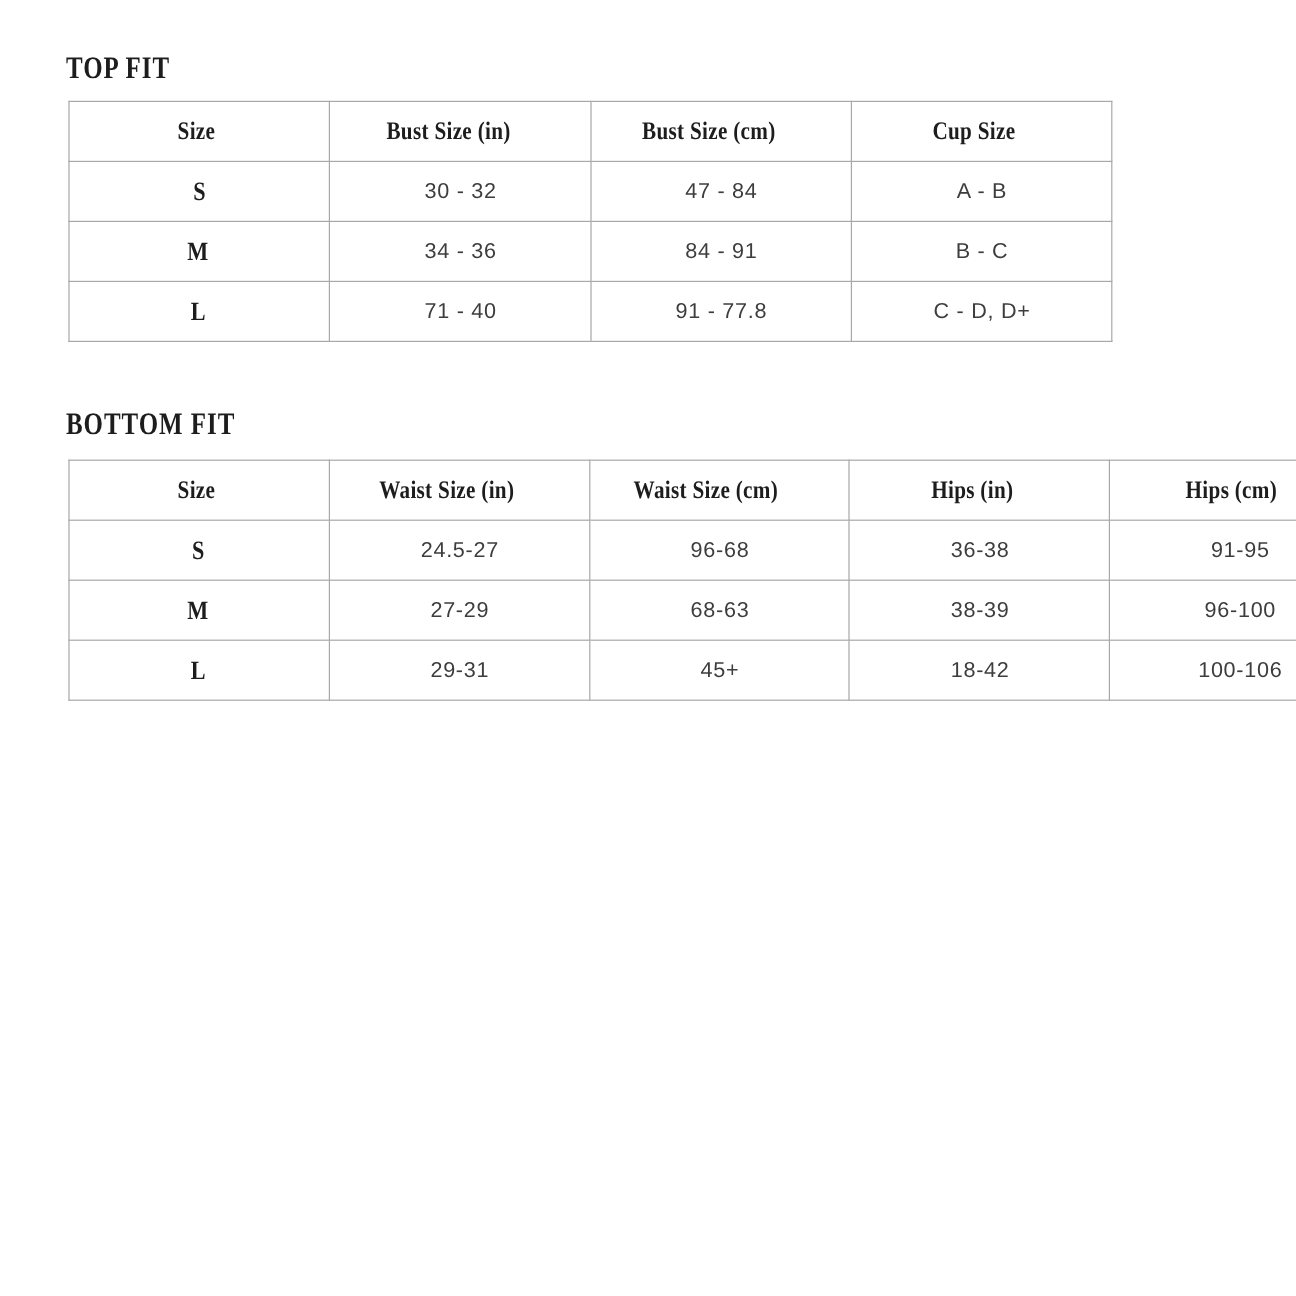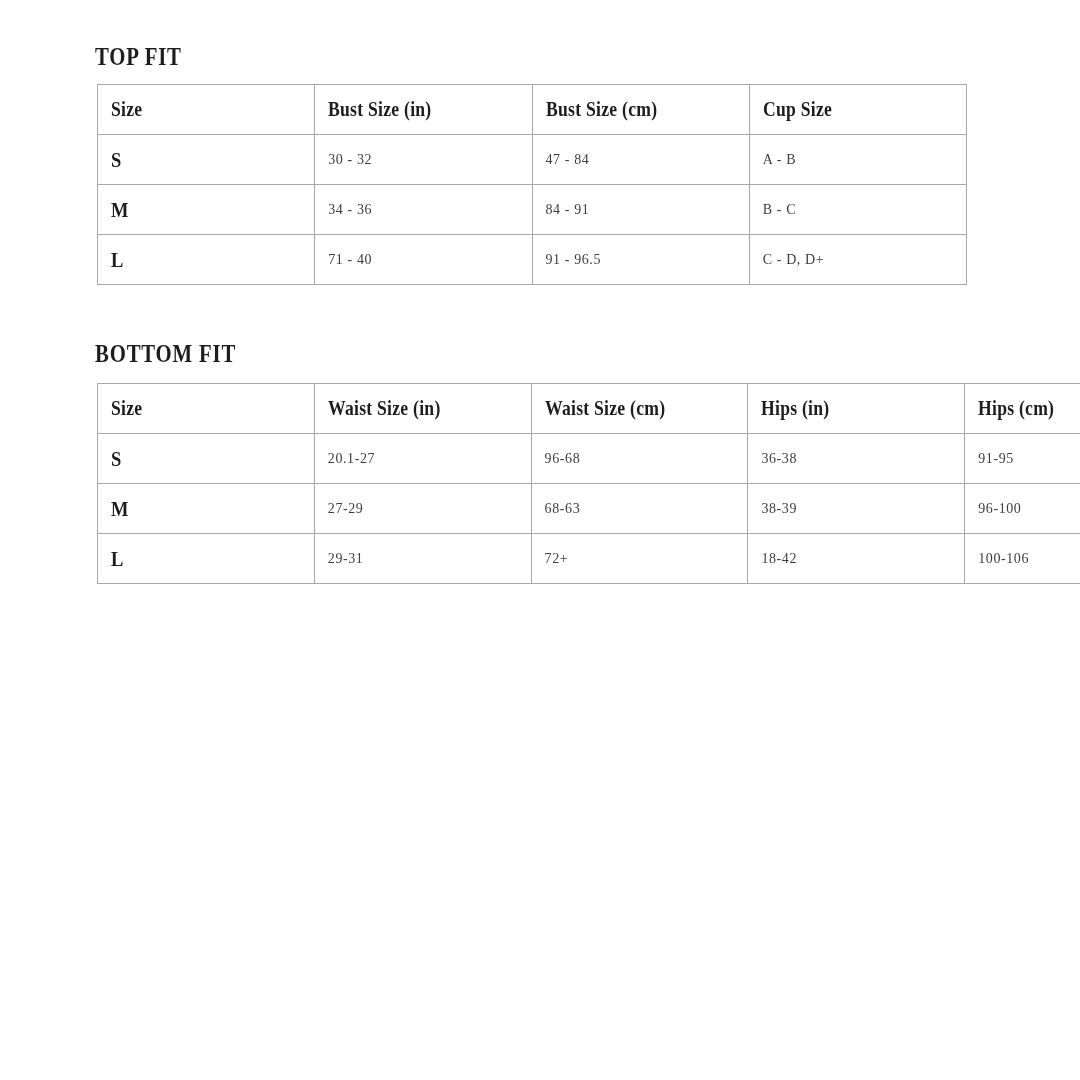--- a/index.html
+++ b/index.html
@@ -9,21 +9,21 @@
     --border:#a8a8a8;
   }
   html,body{margin:0;padding:0;}
   body{
     width:1080px;height:1080px;
     background:var(--bg);
     overflow:hidden;
     position:relative;
     font-family:"Liberation Sans","DejaVu Sans",sans-serif;
   }
-  .sheet{position:absolute;inset:0;margin-left:40px;}
+  .sheet{position:absolute;inset:0;}
   .section-title{
     position:absolute;left:55px;margin:0;
     font-family:"Liberation Serif","DejaVu Serif",serif;
     font-weight:700;
     font-size:26px;line-height:1;
     color:var(--heading);
     letter-spacing:1px;
     transform:scaleX(0.80);
     transform-origin:0 0;
     white-space:nowrap;
@@ -32,38 +32,38 @@
     position:absolute;left:57px;
     border-collapse:collapse;
     table-layout:fixed;
     background:var(--bg);
   }
   .fit-table th,.fit-table td{
     border:1px solid var(--border);
     height:50px;
     box-sizing:border-box;
     padding:0 12px 0 13px;
-    text-align:left;
+    text-align:center;
     vertical-align:middle;
     white-space:nowrap;
     overflow:hidden;
   }
   .head-text,.size-text{
     font-family:"Liberation Serif","DejaVu Serif",serif;
     font-weight:700;
     color:var(--heading);
     display:inline-block;
     transform:scaleX(0.84);
     transform-origin:0 50%;
   }
   .head-text{font-size:21px;letter-spacing:0.3px;}
   .size-text{font-size:22px;}
   .value-cell{
-    font-family:Liberation Serif, serif;
-    font-size:14px;
+    font-family:Liberation Sans, sans-serif;
+    font-size:18px;
     color:var(--value);
     letter-spacing:0.6px;
   }
 </style>
 </head>
 <body>
 
 <div class="sheet">
 
   <h2 class="section-title" style="top:44px">TOP FIT</h2>
@@ -86,56 +86,56 @@
         </tr>
         <tr>
           <td><span class="size-text">M</span></td>
           <td class="value-cell">34 - 36</td>
           <td class="value-cell">84 - 91</td>
           <td class="value-cell">B - C</td>
         </tr>
         <tr>
           <td><span class="size-text">L</span></td>
           <td class="value-cell">71 - 40</td>
-          <td class="value-cell">91 - 96.5</td>
+          <td class="value-cell">91 - 77.8</td>
           <td class="value-cell">C - D, D+</td>
         </tr>
       </tbody>
     </table>
 
   <h2 class="section-title" style="top:341px">BOTTOM FIT</h2>
 
   <table class="fit-table" style="top:383px;width:1085px">
       <thead>
         <tr>
           <th><span class="head-text">Size</span></th>
           <th><span class="head-text">Waist Size (in)</span></th>
           <th><span class="head-text">Waist Size (cm)</span></th>
           <th><span class="head-text">Hips (in)</span></th>
           <th><span class="head-text">Hips (cm)</span></th>
         </tr>
       </thead>
       <tbody>
         <tr>
           <td><span class="size-text">S</span></td>
-          <td class="value-cell">20.1-27</td>
+          <td class="value-cell">24.5-27</td>
           <td class="value-cell">96-68</td>
           <td class="value-cell">36-38</td>
           <td class="value-cell">91-95</td>
         </tr>
         <tr>
           <td><span class="size-text">M</span></td>
           <td class="value-cell">27-29</td>
           <td class="value-cell">68-63</td>
           <td class="value-cell">38-39</td>
           <td class="value-cell">96-100</td>
         </tr>
         <tr>
           <td><span class="size-text">L</span></td>
           <td class="value-cell">29-31</td>
-          <td class="value-cell">72+</td>
+          <td class="value-cell">45+</td>
           <td class="value-cell">18-42</td>
           <td class="value-cell">100-106</td>
         </tr>
       </tbody>
     </table>
 
 </div>
 
 </body></html>

